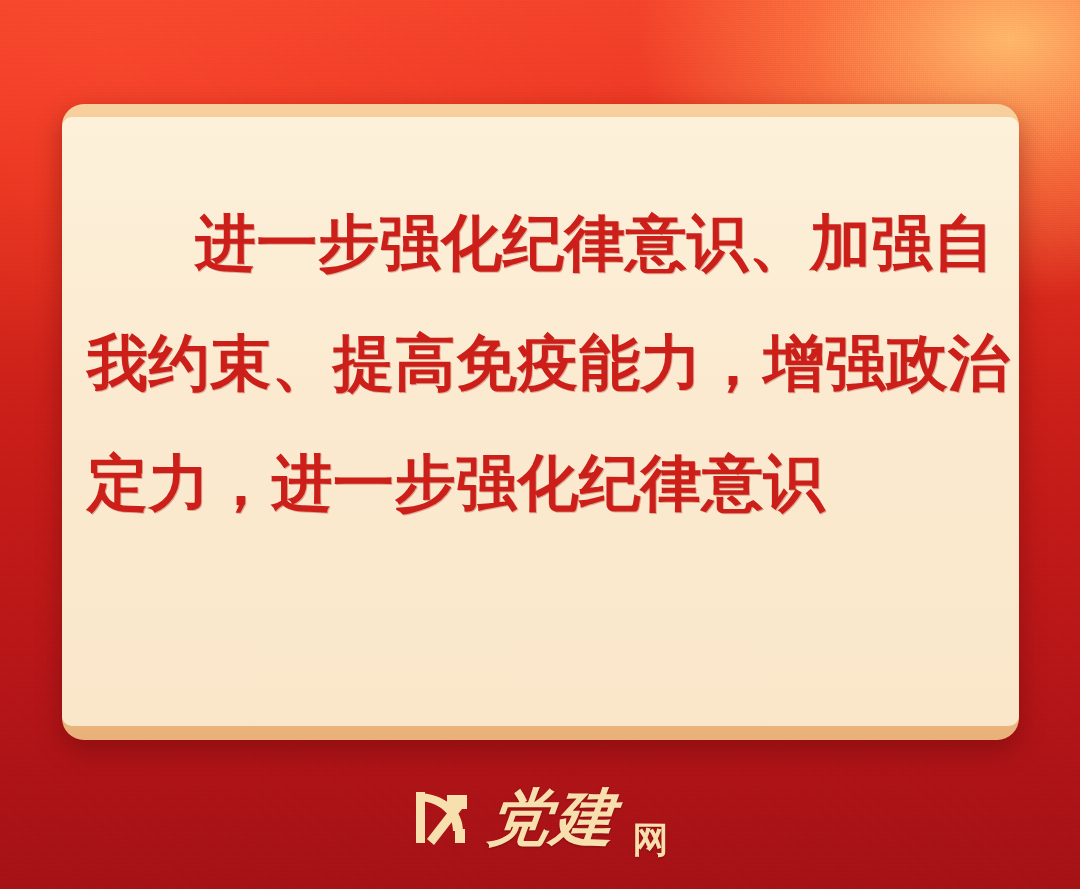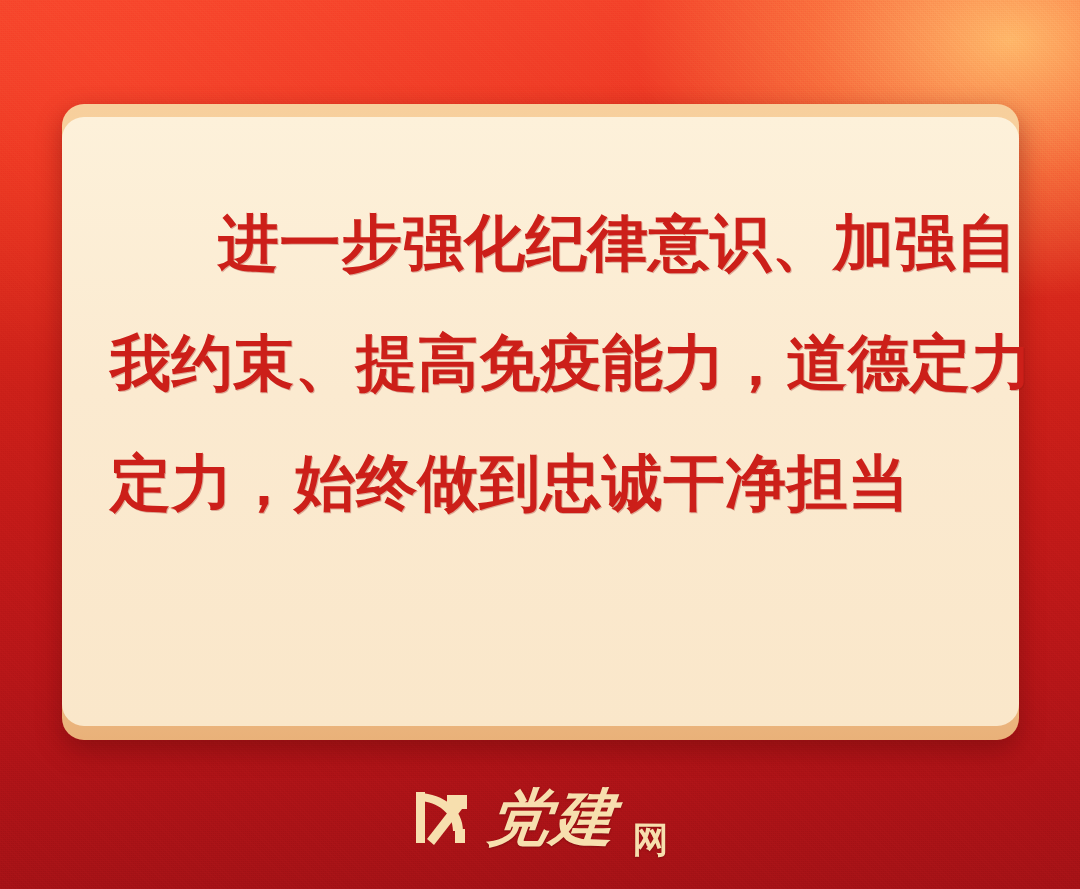--- a/index.html
+++ b/index.html
@@ -73,24 +73,24 @@
       #e9b179 100%);
     box-shadow: 0 10px 26px rgba(90, 6, 10, 0.42);
   }
 
   .card {
     position: absolute;
     left: 62px;
     top: 117px;
     width: 957px;
     height: 609px;
-    border-radius: 22px;
+    border-radius: 10px;
     background: linear-gradient(180deg, #fdf1da 0%, #fbead0 45%, #fae7ca 100%);
     box-sizing: border-box;
-    padding: 66px 58px 40px 48px;
+    padding: 66px 58px 40px 25px;
   }
 
   .quote {
     color: #cc1f19;
     font-size: 61px;
     line-height: 120px;
     font-weight: 700;
     letter-spacing: 0.5px;
     text-align: left;
     font-family: "DejaVu Serif", "Liberation Serif", serif;
@@ -145,22 +145,22 @@
 
 <div class="poster">
 
   <div class="grain"></div>
 
   <div class="card-slab"></div>
 
   <div class="card">
     <div class="quote">
       <div class="line-1">进一步强化纪律意识、加强自</div>
-      <div>我约束、提高免疫能力，道德定力</div>
-      <div>定力，始终做到忠诚干净担当</div>
+      <div>我约束、提高免疫能力，增强政治</div>
+      <div>定力，进一步强化纪律意识</div>
     </div>
   </div>
 
   <div class="logo">
     <svg class="emblem" width="62" height="58" viewBox="0 0 62 58">
       <g fill="#f7dfae">
 
         <path d="M8 4 C33 5, 52 20, 52 42 L42 42 C42 24, 27 13, 8 12 Z"></path>
 
         <path d="M5 3 L5 54 L14 54 L14 3 Z"></path>

